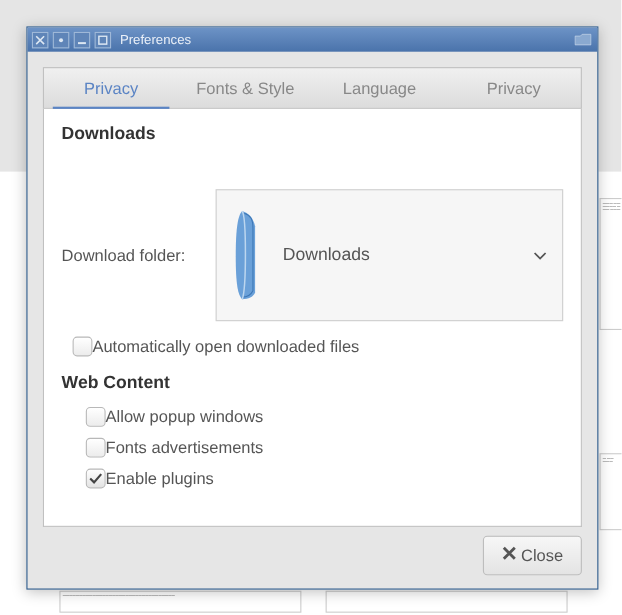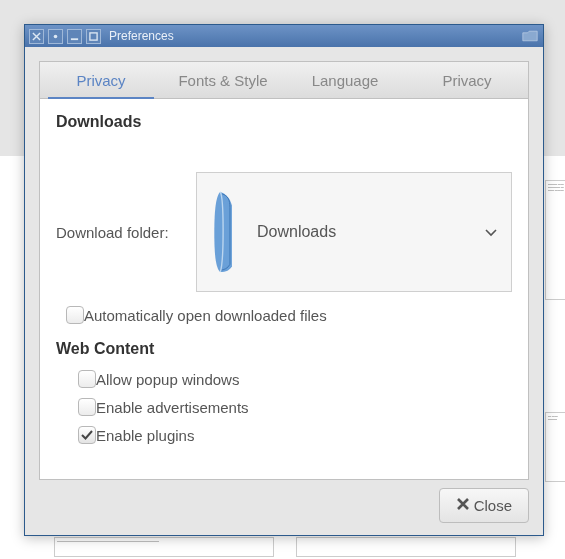--- a/index.html
+++ b/index.html
@@ -291,21 +291,21 @@
 
       <div class="section-h">Web Content</div>
 
       <div class="wc-list">
         <label class="chk-row">
           <span class="chk"></span>
           <span>Allow popup windows</span>
         </label>
         <label class="chk-row">
           <span class="chk"></span>
-          <span>Enable advertisements</span>
+          <span>Fonts advertisements</span>
         </label>
         <label class="chk-row">
           <span class="chk checked">
             <svg viewBox="0 0 12 12">
                 <path d="M1 6 L4.5 9.5 L11 2" fill="none" stroke="#444" stroke-width="2"></path>
               </svg>
           </span>
           <span>Enable plugins</span>
         </label>
       </div>

